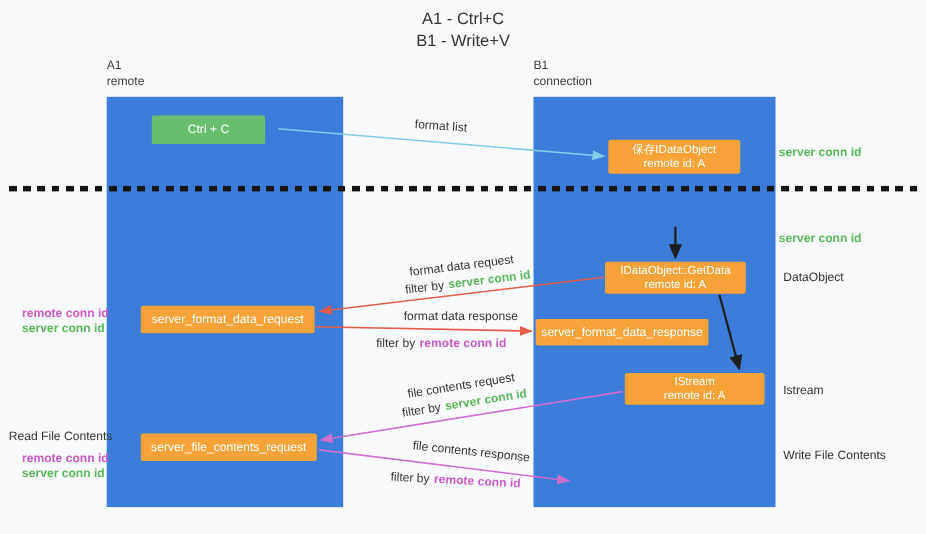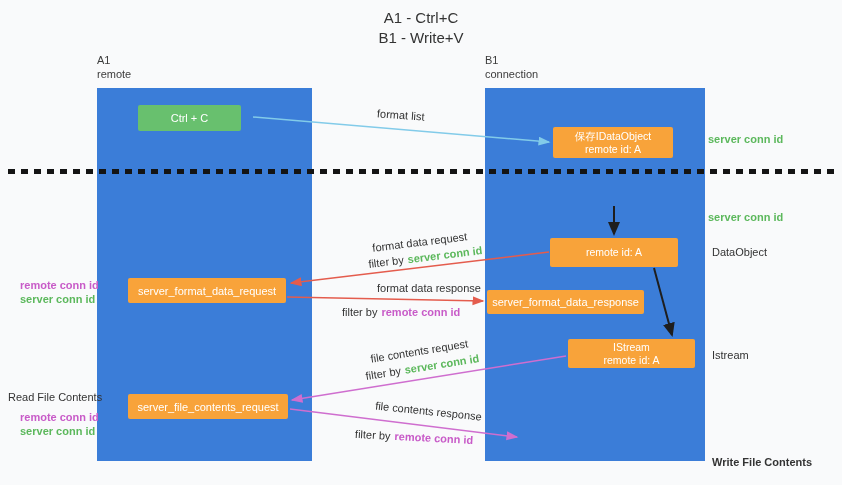--- a/index.html
+++ b/index.html
@@ -81,20 +81,21 @@
     <span>Ctrl + C</span>
   </div>
 
   <div class="abs node orange two" style="left:553px; top:127px; width:120px; height:31px;">
     <div>保存IDataObject</div>
     <div>remote id: A</div>
   </div>
 
 
   <div class="abs node orange two" style="left:550px; top:238px; width:128px; height:29px;">
+    <div>IDataObject::GetData</div>
     <div>remote id: A</div>
   </div>
 
   <div class="abs node orange" style="left:128px; top:278px; width:158px; height:25px;">
     <span>server_format_data_request</span>
   </div>
 
   <div class="abs node orange" style="left:487px; top:290px; width:157px; height:24px;">
     <span>server_format_data_response</span>
   </div>
@@ -110,21 +111,21 @@
 
 
   <div class="abs lbl" style="left:377px; top:109px; transform:rotate(4deg);">format list</div>
 
   <div class="abs lbl" style="left:372px; top:236px; transform:rotate(-7deg);">format data request</div>
   <div class="abs lbl mix" style="left:368px; top:251px; transform:rotate(-7deg);">
     <span>filter by</span>
     <span class="green-t">server conn id</span>
   </div>
 
-  <div class="abs lbl" style="left:377px; top:282px;">format data response</div>
+  <div class="abs lbl" style="left:367px; top:282px;">format data response</div>
   <div class="abs lbl mix" style="left:342px; top:306px;">
     <span>filter by</span>
     <span class="magenta-t">remote conn id</span>
   </div>
 
   <div class="abs lbl" style="left:370px; top:345px; transform:rotate(-9deg);">file contents request</div>
   <div class="abs lbl mix" style="left:365px; top:361px; transform:rotate(-9deg);">
     <span>filter by</span>
     <span class="green-t">server conn id</span>
   </div>
@@ -132,21 +133,21 @@
   <div class="abs lbl" style="left:375px; top:405px; transform:rotate(6deg);">file contents response</div>
   <div class="abs lbl mix" style="left:355px; top:431px; transform:rotate(3deg);">
     <span>filter by</span>
     <span class="magenta-t">remote conn id</span>
   </div>
 
   <div class="abs lbl green-t" style="left:708px; top:133px;">server conn id</div>
   <div class="abs lbl green-t" style="left:708px; top:211px;">server conn id</div>
   <div class="abs lbl" style="left:712px; top:246px;">DataObject</div>
   <div class="abs lbl" style="left:712px; top:349px;">Istream</div>
-  <div class="abs lbl" style="left:712px; top:456px;font-weight:bold;">Write File Contents</div>
+  <div class="abs lbl" style="left:712px; top:408px;">Write File Contents</div>
 
   <div class="abs" style="left:20px; top:278px; line-height:14px;">
     <div class="lbl magenta-t">remote conn id</div>
     <div class="lbl green-t">server conn id</div>
   </div>
   <div class="abs lbl" style="left:8px; top:391px;">Read File Contents</div>
   <div class="abs" style="left:20px; top:410px; line-height:14px;">
     <div class="lbl magenta-t">remote conn id</div>
     <div class="lbl green-t">server conn id</div>
   </div>

